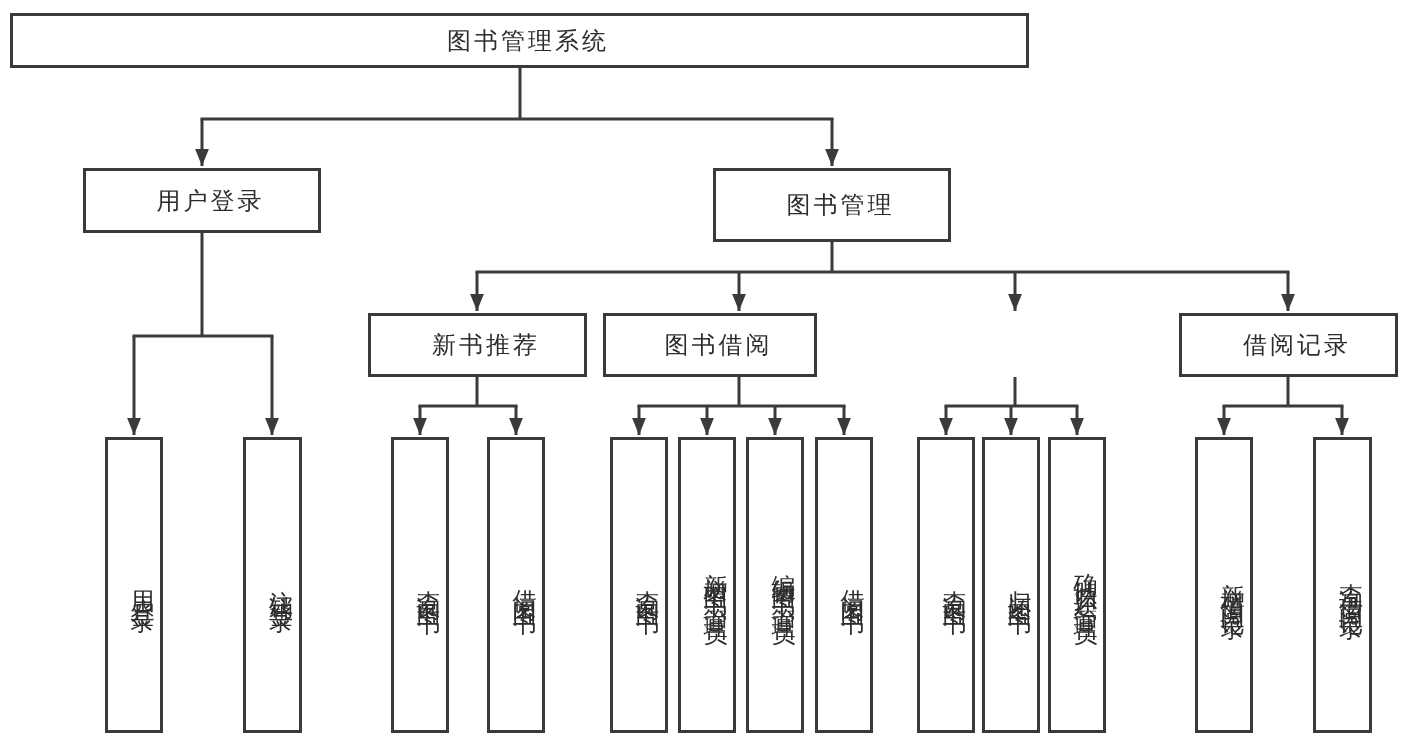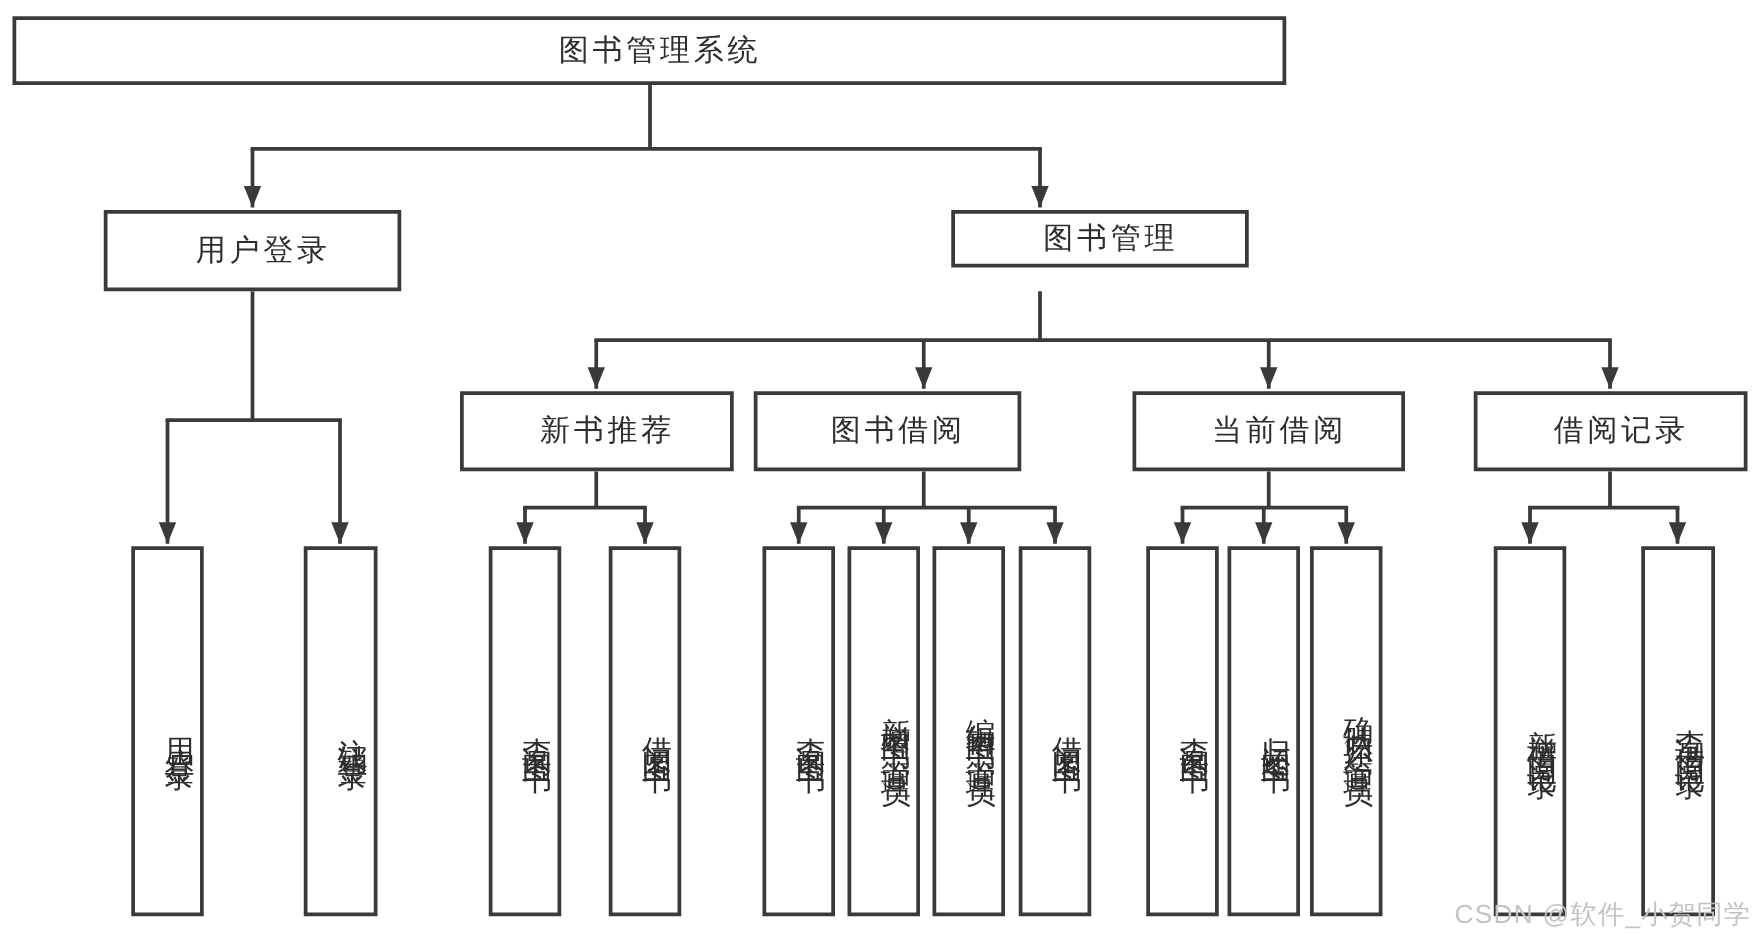--- a/index.html
+++ b/index.html
@@ -107,32 +107,29 @@
     </g>
   </svg>
 
   <div class="box box-h" style="left:10px; top:13px; width:1019px; height:55px;">
     <span>图书管理系统</span>
   </div>
 
   <div class="box box-h" style="left:83px; top:168px; width:238px; height:65px;">
     <span>用户登录</span>
   </div>
-  <div class="box box-h" style="left:713px; top:168px; width:238px; height:46px;margin-left:48px;">
+  <div class="box box-h" style="left:713px; top:168px; width:238px; height:74px;">
     <span>图书管理</span>
   </div>
 
   <div class="box box-h" style="left:368px; top:313px; width:219px; height:64px;justify-content:center;">
     <span>新书推荐</span>
   </div>
   <div class="box box-h" style="left:603px; top:313px; width:214px; height:64px;">
     <span>图书借阅</span>
-  </div>
-  <div class="box box-h" style="left:906px; top:313px; width:218px; height:64px;">
-    <span>当前借阅</span>
   </div>
   <div class="box box-h" style="left:1179px; top:313px; width:219px; height:64px;text-align:right;">
     <span>借阅记录</span>
   </div>
 
   <div class="box box-v" style="left:105px; top:437px; width:58px; height:296px;">
     <span>用户登录</span>
   </div>
   <div class="box box-v" style="left:243px; top:437px; width:59px; height:296px;">
     <span>注销登录</span>
@@ -168,15 +165,14 @@
     <span>确认归还（管理员）</span>
   </div>
 
   <div class="box box-v" style="left:1195px; top:437px; width:58px; height:296px;">
     <span>新增借阅记录</span>
   </div>
   <div class="box box-v" style="left:1313px; top:437px; width:59px; height:296px;">
     <span>查询借阅记录</span>
   </div>
 
-  <div class="watermark">CSDN @软件_小贺同学</div>
 
 </div>
 
 </body></html>

